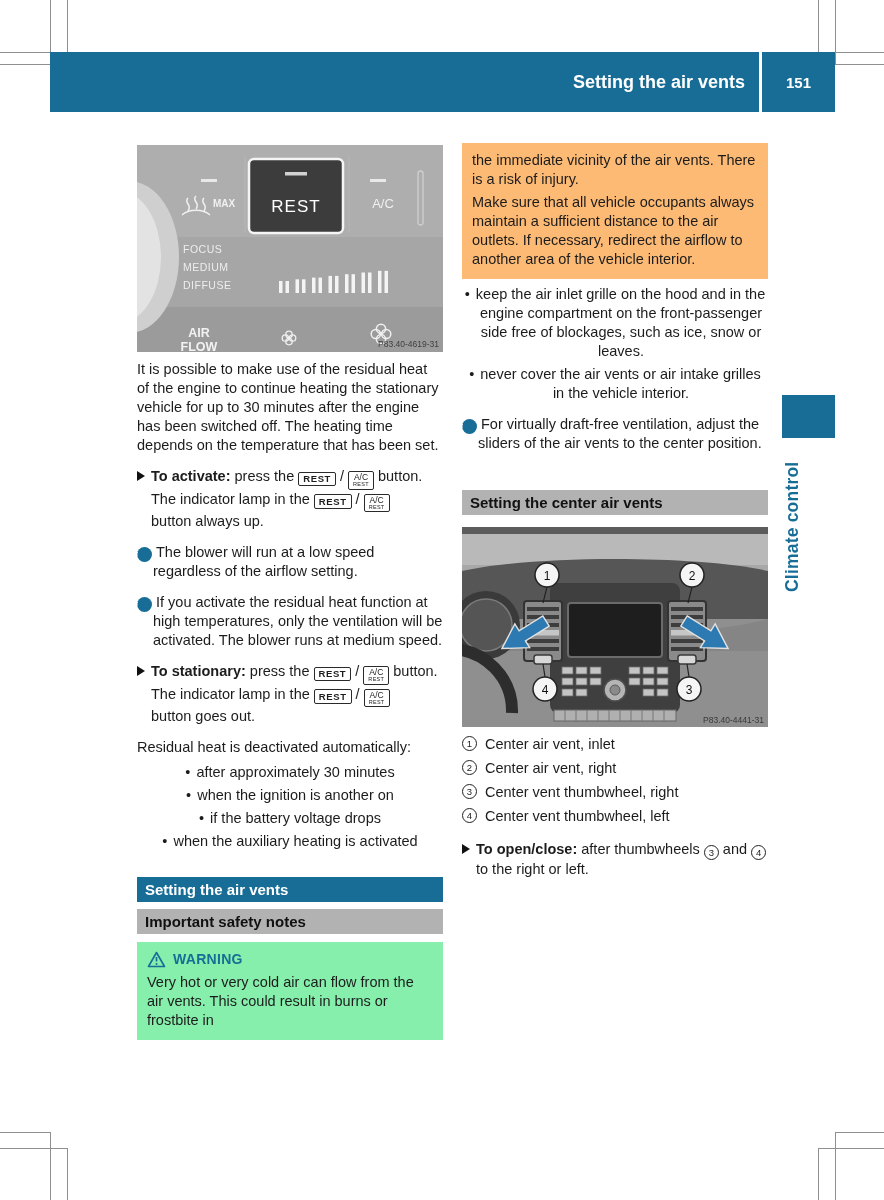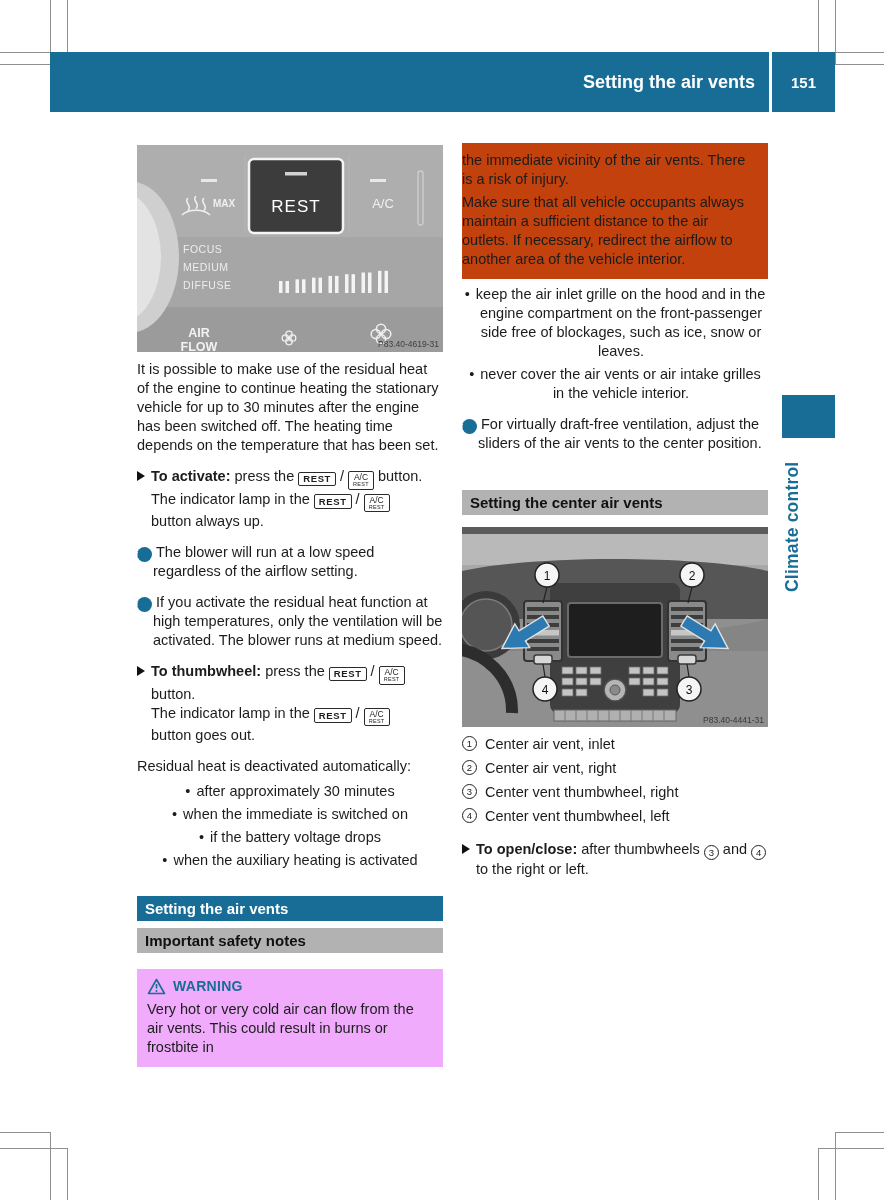--- a/index.html
+++ b/index.html
@@ -15,21 +15,21 @@
   
   .header-bar {
     position:absolute; left:50px; top:52px; width:785px; height:60px;
     background:#176d96; display:flex; align-items:stretch;
   }
   .header-title {
     flex:1; display:flex; align-items:center; justify-content:flex-end;
     padding-right:14px; color:#fff; font-weight:bold; font-size:18px;
   }
   .header-num {
-    width:66px; border-left:3px solid #fff; display:flex;
+    width:76px; border-left:3px solid #fff; display:flex;
     align-items:center; justify-content:center; color:#fff;
     font-size:15px; font-weight:600;
   }
   
   .col-left  { position:absolute; left:137px; top:145px; width:306px; }
   .col-right { position:absolute; left:462px; top:143px; width:306px; }
   .body-text { font-size:14.5px; line-height:19px; color:#1c1c1c; }
   p.para { margin:0 0 10px 0; }
   
   .instr { padding-left:14px; text-indent:-14px; margin:12px 0 0 0; }
@@ -67,24 +67,24 @@
   
   .hdr-teal {
     background:#176d96; color:#fff; font-weight:bold; font-size:15px;
     padding:3px 8px; height:25px; line-height:19px; margin-top:26px;
   }
   .hdr-gray {
     background:#b2b2b2; color:#111; font-weight:bold; font-size:15px;
     padding:3px 8px; height:25px; line-height:19px; margin-top:7px;
   }
   
-  .warn-box { background:#f0abfc; padding:8px 10px 10px 10px; margin-top:16px; }
+  .warn-box { background:#86efac; padding:8px 10px 10px 10px; margin-top:8px; }
   .warn-head { display:flex; align-items:center; gap:7px; margin-bottom:4px; }
   .warn-label { color:#176d96; font-weight:bold; font-size:14px; letter-spacing:.3px; }
-  .gray-cont { background:#c2410c; padding:8px 10px 10px 0; }
+  .gray-cont { background:#fdba74; padding:8px 10px 10px 10px; }
   .gray-cont p { margin:0 0 4px 0; }
   
   .circ-num {
     display:inline-block; width:15px; height:15px; border:1.2px solid #222;
     border-radius:50%; font-size:9.5px; line-height:13px; text-align:center;
     vertical-align:-2px; text-indent:0; background:#fff;
   }
   .legend { margin-top:8px; }
   .legend-row { display:flex; gap:8px; align-items:flex-start; margin:5px 0; }
   .legend-row .circ-num { flex:0 0 auto; margin-top:1px; }
@@ -209,38 +209,38 @@
 
     <div class="note">
       <span class="info-i"></span><span>The blower will run at a low speed regardless of the airflow setting.</span>
     </div>
 
     <div class="note">
       <span class="info-i"></span><span>If you activate the residual heat function at high temperatures, only the ventilation will be activated. The blower runs at medium speed.</span>
     </div>
 
     <div class="instr">
-      <span class="tri"></span><b>To thumbwheel:</b>
+      <span class="tri"></span><b>To stationary:</b>
       <span>press the</span>
       <span class="key">REST</span>
       <span>/</span>
       <span class="key-stack"><span class="ks-top">A/C</span><span class="ks-bot">REST</span></span>
       <span>button.</span><br>
       <span>The indicator lamp in the</span>
       <span class="key">REST</span>
       <span>/</span>
       <span class="key-stack"><span class="ks-top">A/C</span><span class="ks-bot">REST</span></span><br>
       <span>button goes out.</span>
     </div>
 
     <p class="para" style="margin:12px 0 0 0">Residual heat is deactivated automatically:</p>
 
     <ul class="bullets">
       <li>after approximately 30 minutes</li>
-      <li>when the immediate is switched on</li>
+      <li>when the ignition is another on</li>
       <li>if the battery voltage drops</li>
       <li>when the auxiliary heating is activated</li>
     </ul>
 
     <div class="hdr-teal">Setting the air vents</div>
     <div class="hdr-gray">Important safety notes</div>
 
     <div class="warn-box">
       <div class="warn-head">
         <svg width="19" height="17" viewBox="0 0 19 17">

